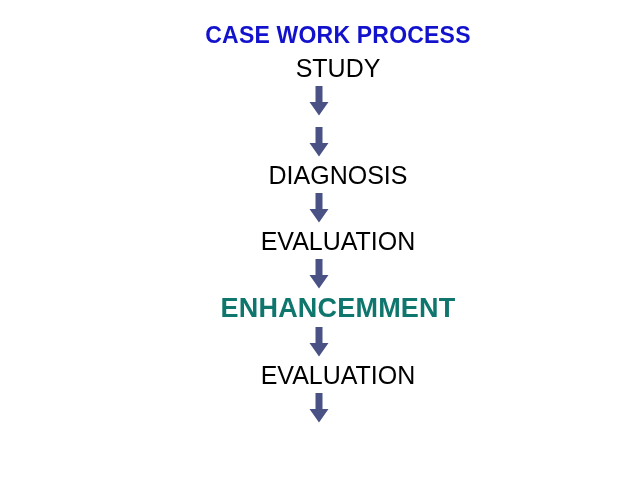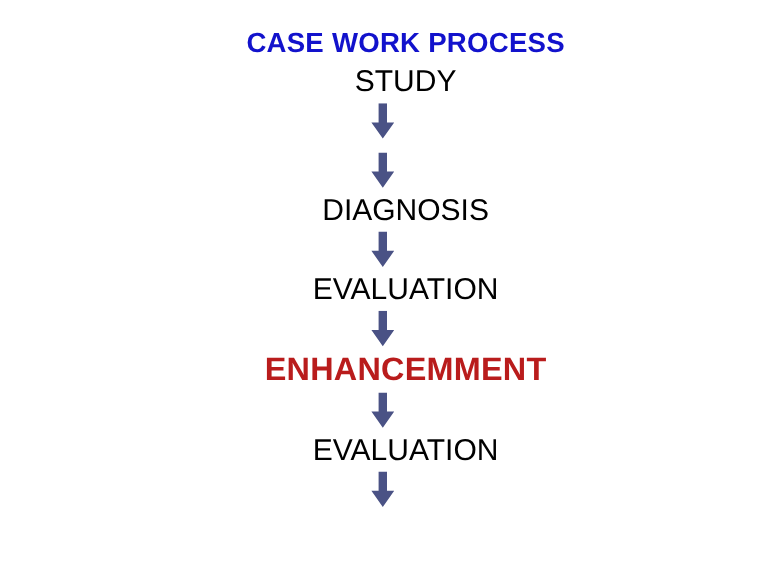--- a/index.html
+++ b/index.html
@@ -34,21 +34,21 @@
     letter-spacing: 0px;
     margin-left: 38px;
   }
   .step-label.title {
     color: #1212cc;
     font-weight: bold;
     font-size: 23px;
     letter-spacing: 0.2px;
   }
   .step-label.highlight {
-    color: #b91c1c;
+    color: #0f766e;
     font-weight: bold;
     font-size: 27px;
     letter-spacing: 0.2px;
   }
   .arrow-wrap {
     width: 638px;
     display: flex;
     justify-content: center;
     margin-left: 0px;
   }

